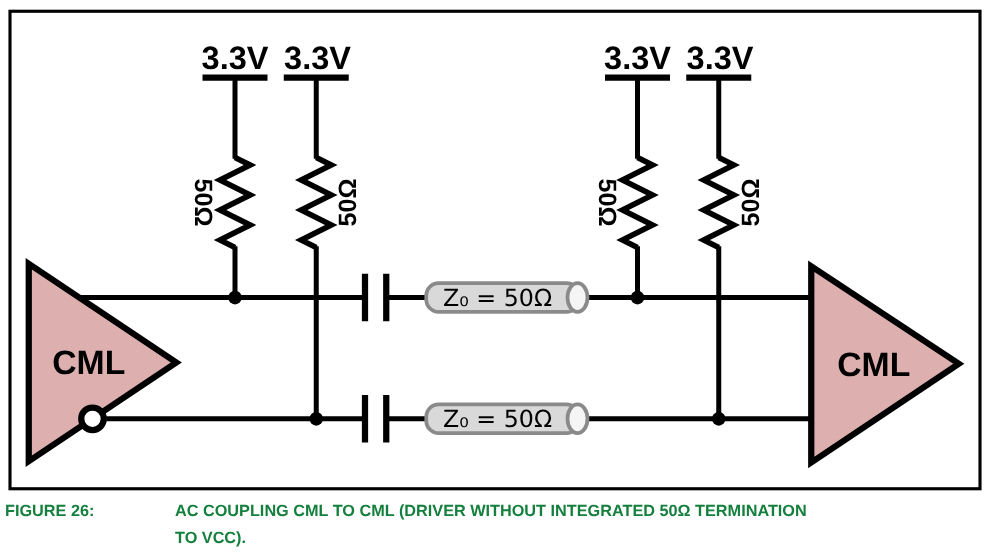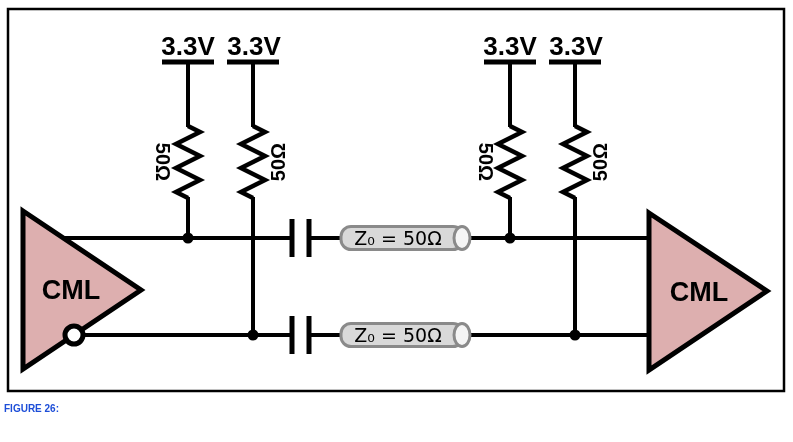--- a/index.html
+++ b/index.html
@@ -5,21 +5,21 @@
   html,body{margin:0;padding:0;background:#ffffff;}
   #page{position:relative;width:793px;height:442px;background:#ffffff;overflow:hidden;
         font-family:"Liberation Sans",sans-serif;}
   #schematic{position:absolute;top:0;left:0;}
   svg text{font-family:"Liberation Sans",sans-serif;fill:#000;}
   svg .supply-label{font-size:26px;font-weight:600;}
   svg .res-label{font-size:20px;font-weight:600;}
   svg .cml-label{font-size:27px;font-weight:700;}
   svg .tline-label{font-size:19px;font-weight:400;font-family:"DejaVu Sans","Liberation Sans",sans-serif;}
   .caption{position:absolute;left:4px;top:399px;width:785px;display:flex;
-           font-weight:bold;font-size:10px;line-height:20.5px;color:#1d4ed8;}
+           font-weight:bold;font-size:13px;line-height:20.5px;color:#15803d;}
   .caption .cap-label{flex:0 0 136px;}
   .caption .cap-text{flex:1;}
 </style>
 </head>
 <body>
 
 <div id="page">
 
   <svg id="schematic" width="793" height="397" viewBox="0 0 793 397">
 
@@ -102,15 +102,19 @@
     </g>
 
     <g>
       <polygon points="649,213 767,291 649,370" stroke="#000" stroke-width="5" fill="#ddafaf"></polygon>
       <text class="cml-label" x="699" y="301" text-anchor="middle">CML</text>
     </g>
   </svg>
 
   <div class="caption">
     <span class="cap-label">FIGURE 26:</span>
+    <span class="cap-text">
+      <span>AC COUPLING CML TO CML (DRIVER WITHOUT INTEGRATED 50Ω TERMINATION</span><br>
+      <span>TO VCC).</span>
+    </span>
   </div>
 
 </div>
 
 </body></html>

